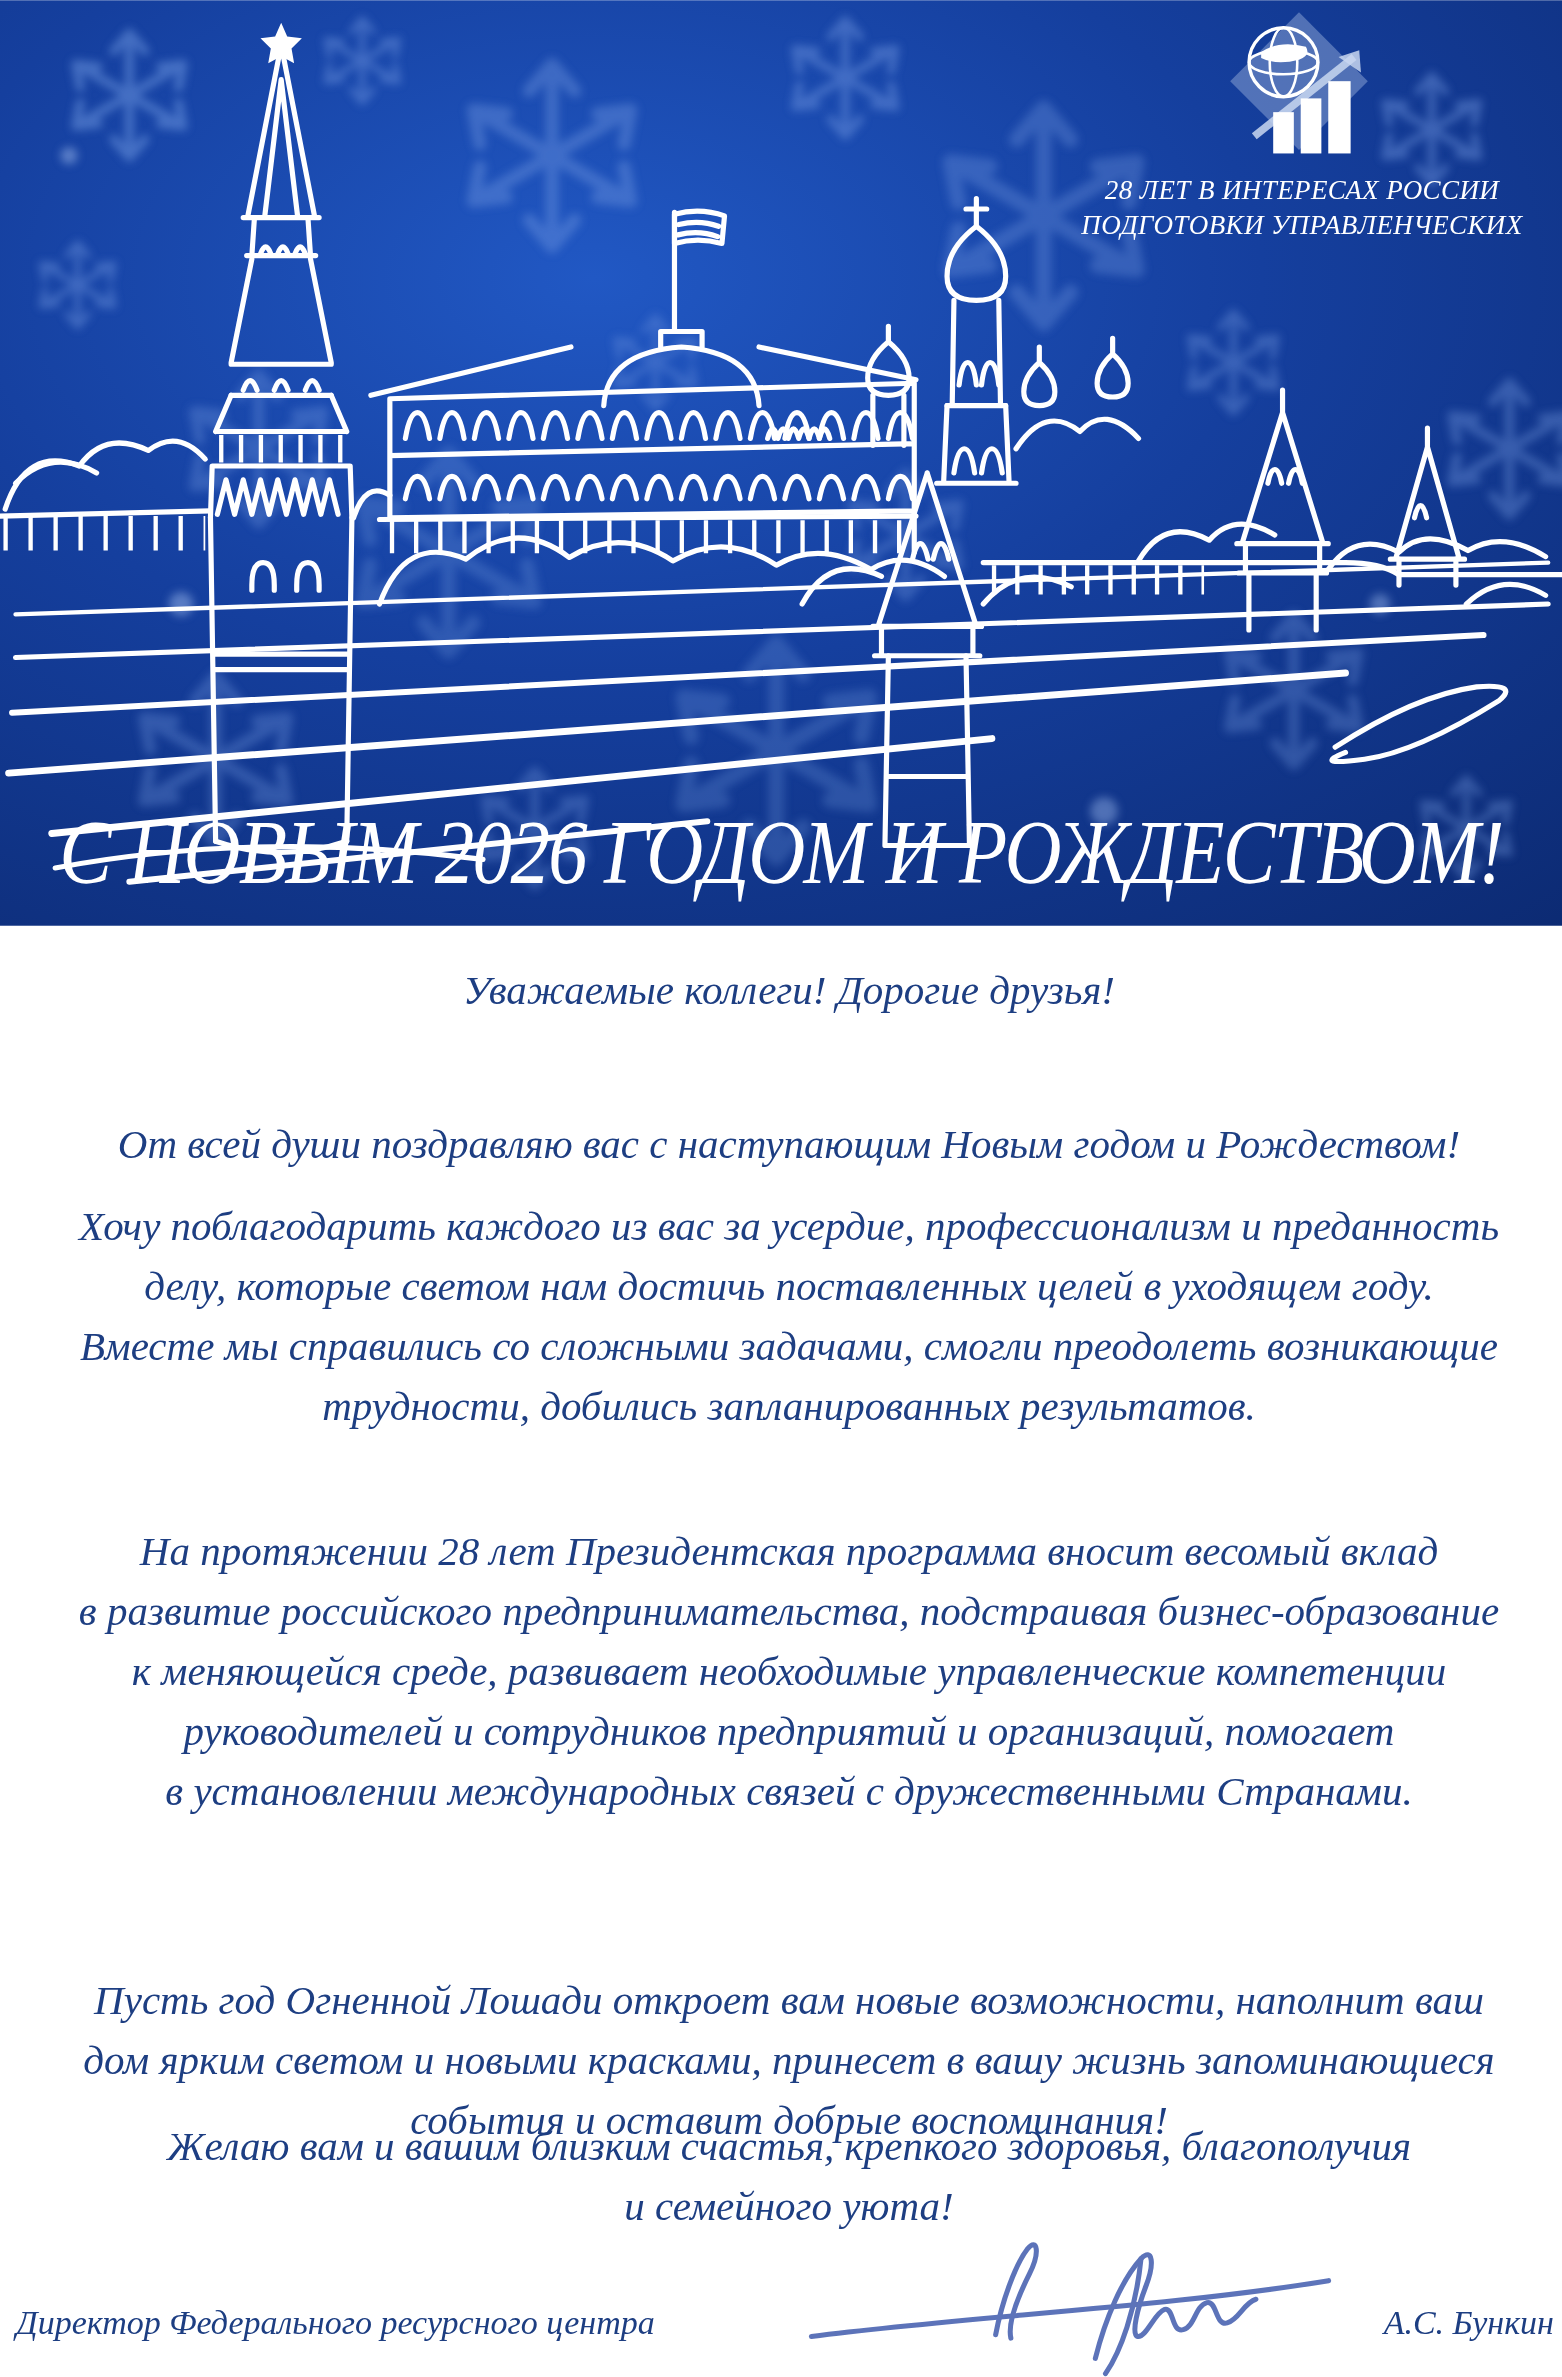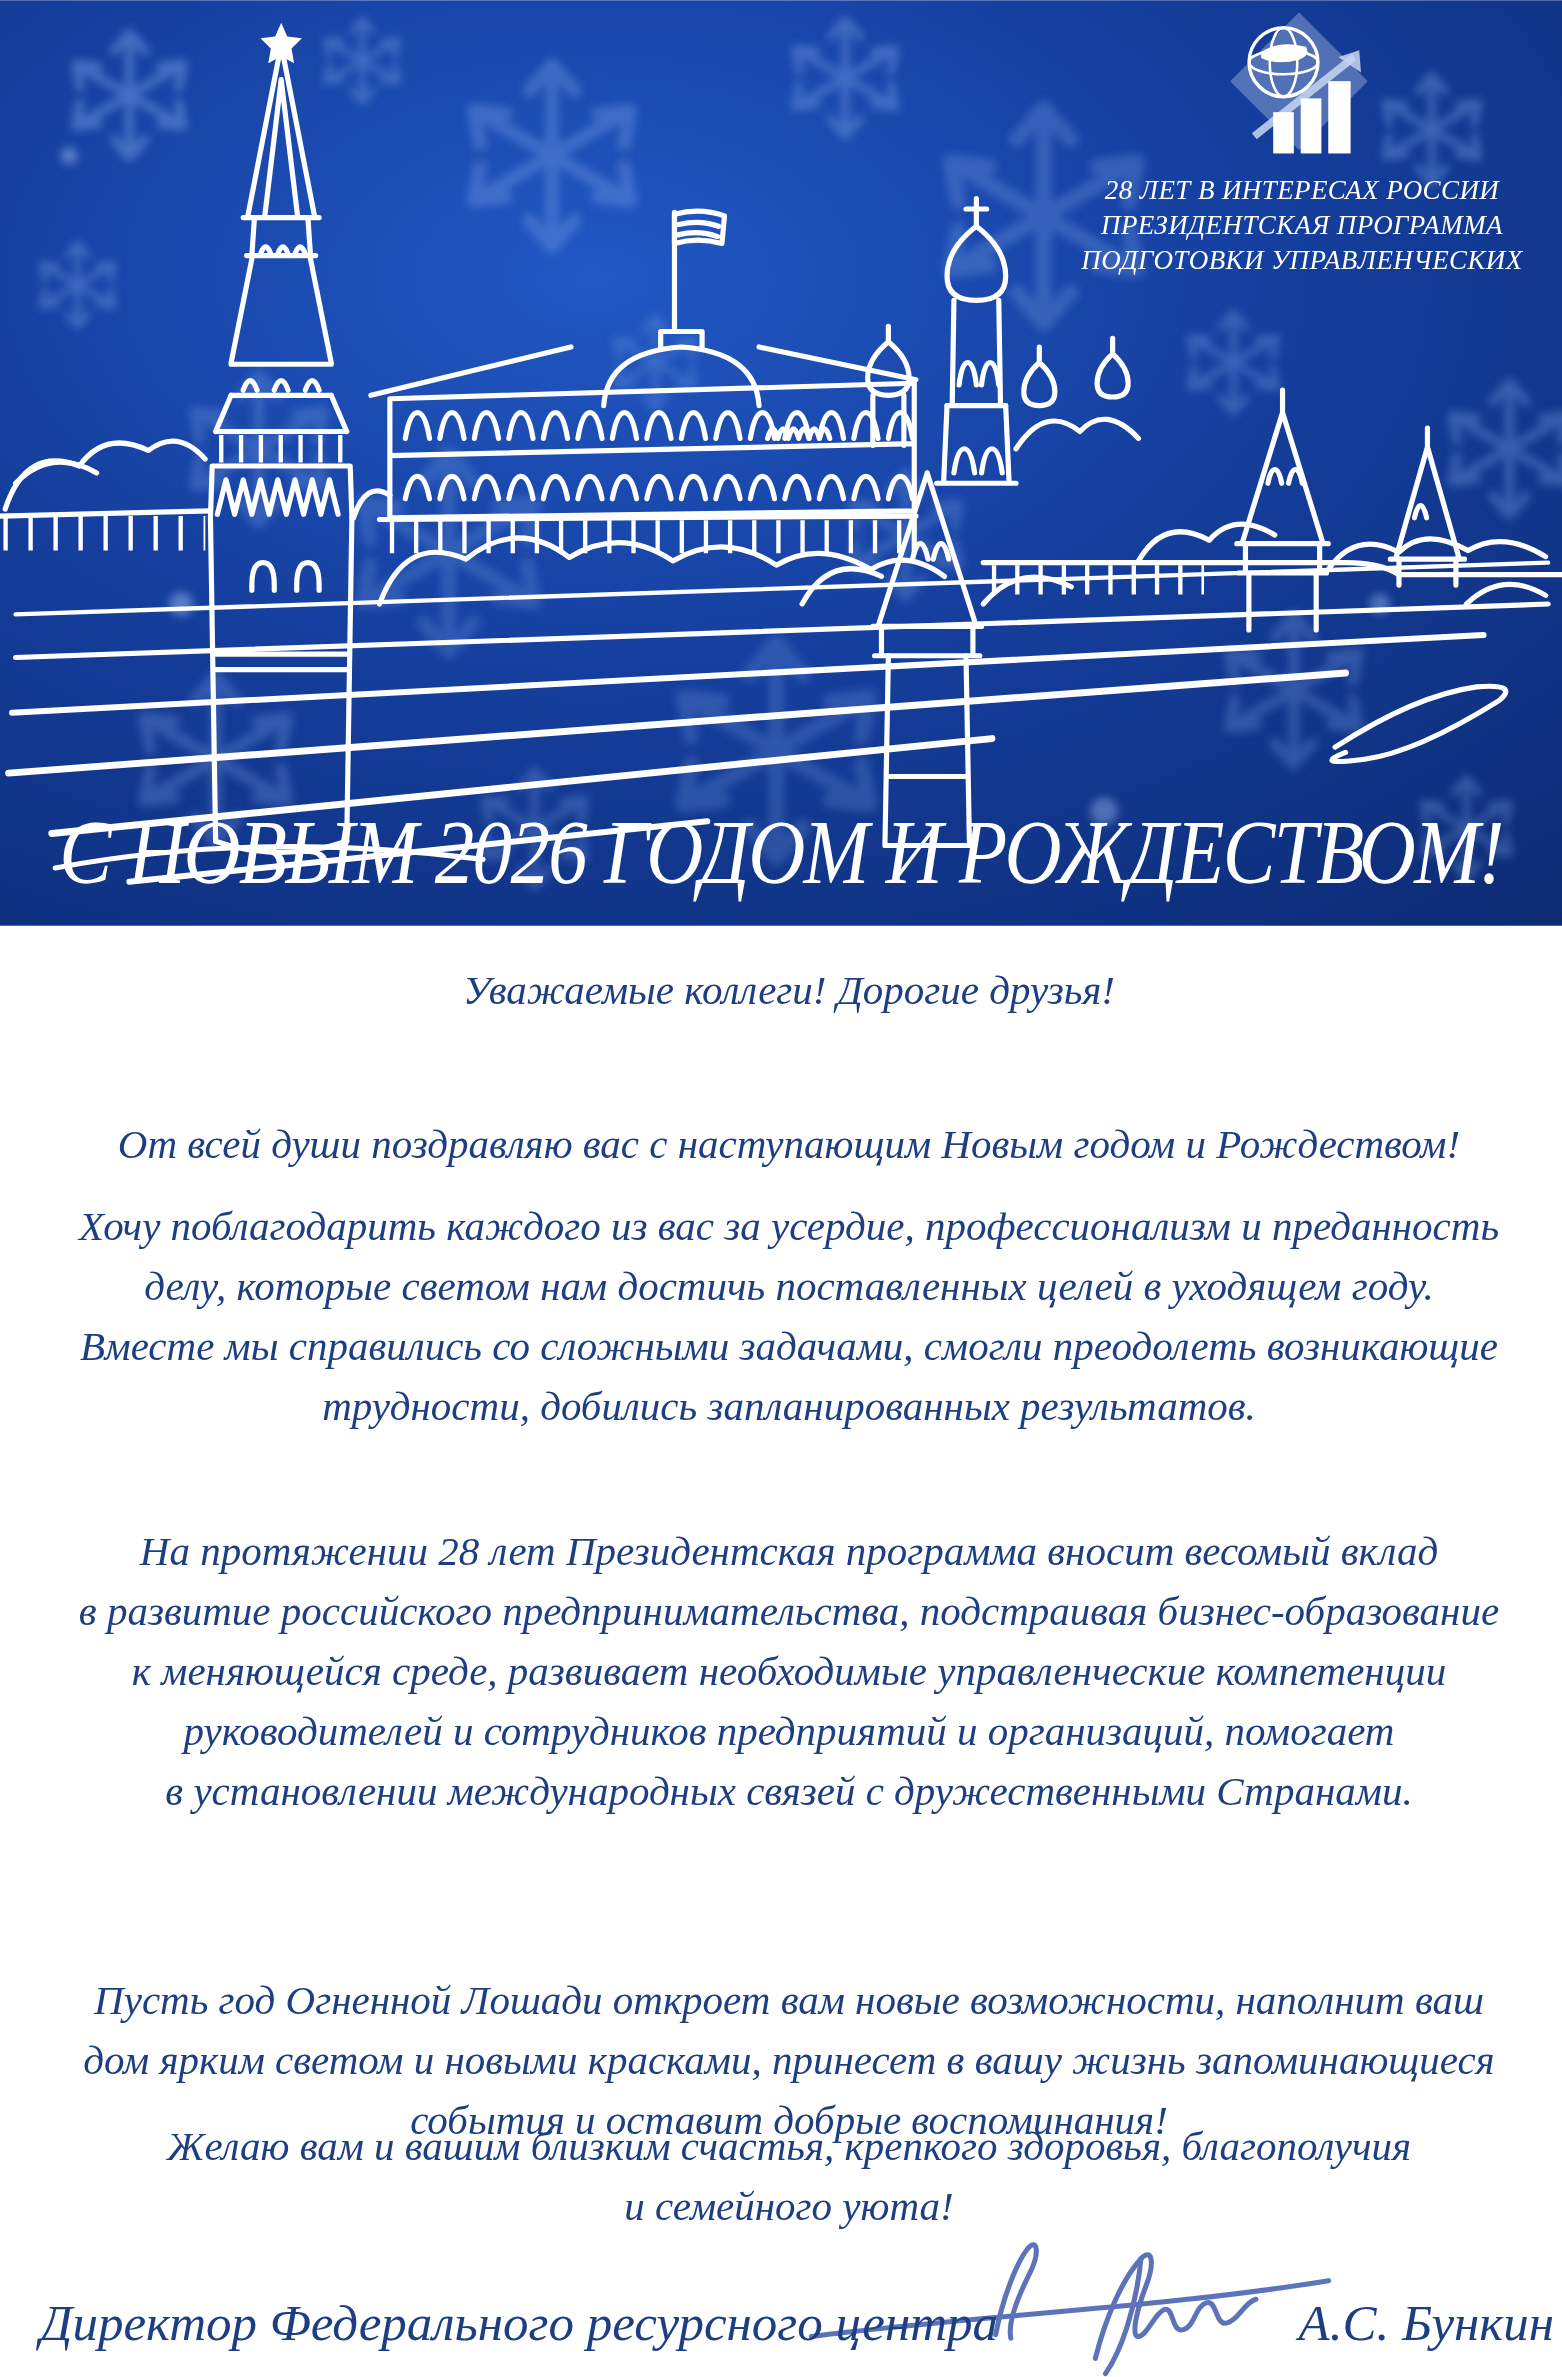--- a/index.html
+++ b/index.html
@@ -13,23 +13,23 @@
            font-style:italic;font-size:27px;line-height:35px;letter-spacing:0.4px;}
   .title{position:absolute;left:0;right:0;top:801px;margin:0;text-align:center;color:#ffffff;
          font-style:italic;font-weight:normal;font-size:79px;letter-spacing:-1.7px;white-space:nowrap;
          transform:scaleY(1.15);transform-origin:50% 0;}
   
   .para{position:absolute;left:21.6px;right:21.6px;margin:0;text-align:center;color:#1d3e82;
         font-style:italic;font-size:41px;line-height:60px;}
   .ln{display:block;}
   .p1{top:960px}.p2{top:1114px}.p3{top:1196px}.p4{top:1521px}.p5{top:1970px}.p6{top:2116px}
   
-  .footer-row{position:absolute;left:40px;right:24px;top:2293px;display:flex;
+  .footer-row{position:absolute;left:16px;right:24px;top:2293px;display:flex;
               justify-content:space-between;align-items:baseline;color:#1d3e82;
-              font-style:italic;font-size:51px;line-height:60px;}
+              font-style:italic;font-size:34px;line-height:60px;}
   .signature{position:absolute;left:794px;top:2208px;width:552px;height:169px;}
 </style>
 </head>
 <body>
 
 <div class="page">
 
   <header class="hero">
 
     <svg class="art" viewBox="0 0 1811 1073" xmlns="http://www.w3.org/2000/svg">
@@ -163,21 +163,20 @@
       <ellipse cx="68" cy="64" rx="40" ry="14" stroke="#ffffff" stroke-width="3" fill="none"></ellipse>
       <ellipse cx="68" cy="64" rx="16" ry="40" stroke="#ffffff" stroke-width="3" fill="none"></ellipse>
       <path d="M42 52 q22 -14 52 -6 q6 10 -8 15 q-26 7 -44 -2 z" fill="#ffffff"></path>
       <rect x="56" y="122" width="24" height="48" fill="#ffffff"></rect>
       <rect x="88" y="106" width="24" height="64" fill="#ffffff"></rect>
       <rect x="120" y="86" width="26" height="84" fill="#ffffff"></rect>
     </svg>
 
     <div class="program">
       <span class="ln">28 ЛЕТ В ИНТЕРЕСАХ РОССИИ</span>
-      <span class="ln">ПРЕЗИДЕНТСКАЯ ПРОГРАММА</span>
       <span class="ln">ПОДГОТОВКИ УПРАВЛЕНЧЕСКИХ</span>
     </div>
 
     <h1 class="title">С НОВЫМ 2026 ГОДОМ И РОЖДЕСТВОМ!</h1>
   </header>
 
   <main>
     <p class="para p1">
       <span class="ln">Уважаемые коллеги! Дорогие друзья!</span>
     </p>

